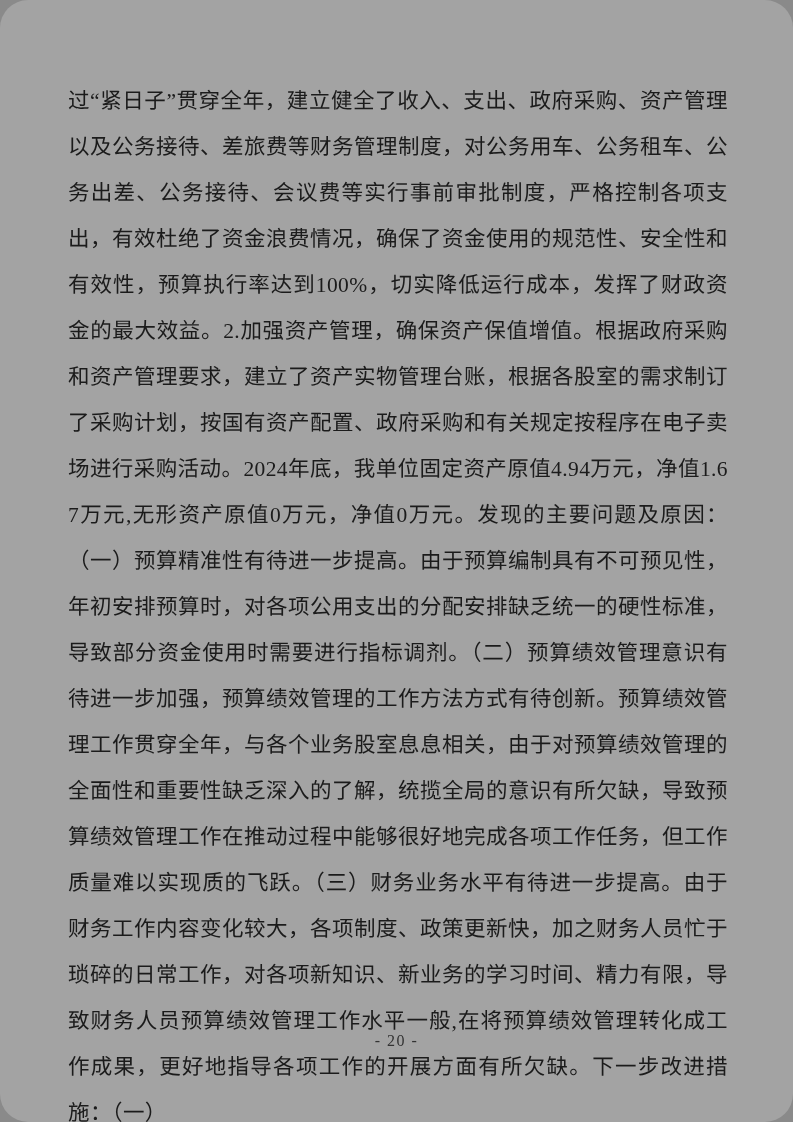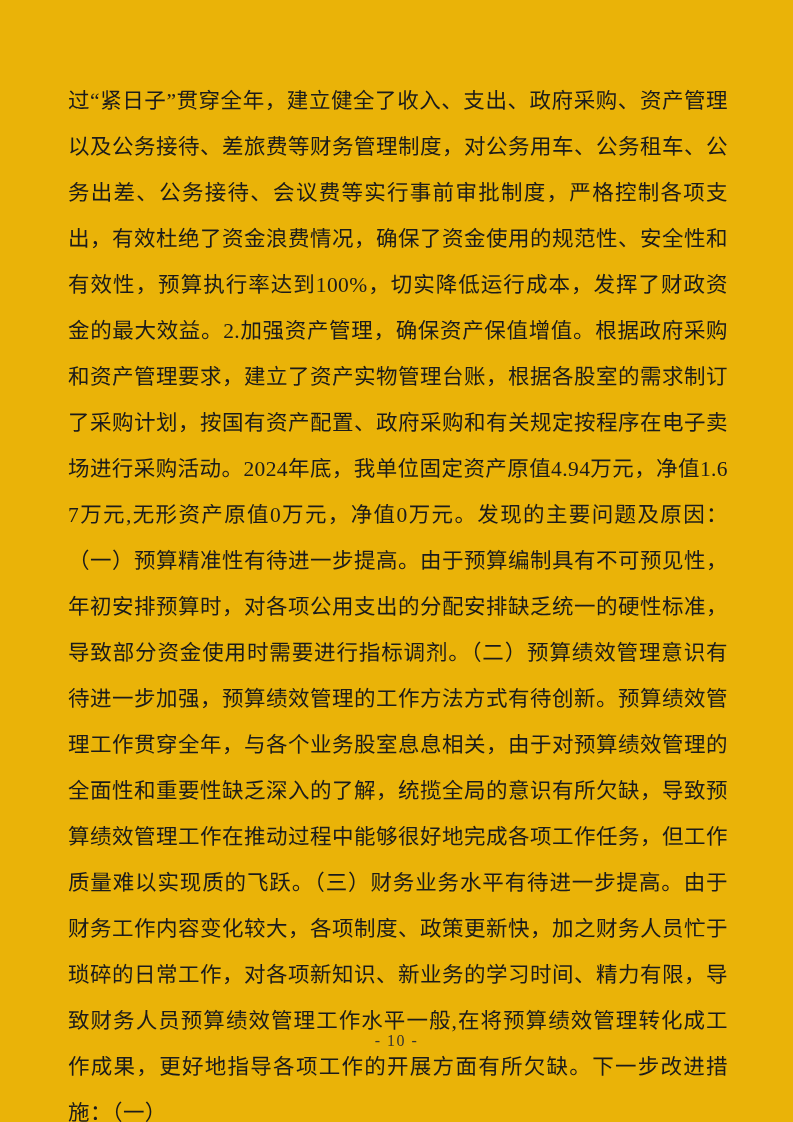--- a/index.html
+++ b/index.html
@@ -9,23 +9,24 @@
     background: #8a8a8a;
   }
   body {
     font-family: "Liberation Serif", "DejaVu Serif", serif;
   }
   .page {
     position: relative;
     width: 793px;
     height: 1122px;
     margin: 0 auto;
-    background: #eab308;
+    background: #a3a3a3;
     box-sizing: border-box;
     overflow: hidden;
+    border-radius: 28px;
   }
   .page-inner {
     position: absolute;
     left: 68px;
     top: 78px;
     width: 660px;
     height: 930px;
   }
   .doc-body {
     font-family: "Liberation Serif", "DejaVu Serif", serif;
@@ -54,15 +55,15 @@
   }
 </style>
 </head>
 <body>
 
 <div class="page">
   <div class="page-inner">
     <div class="doc-body">过“紧日子”贯穿全年，建立健全了收入、支出、政府采购、资产管理以及公务接待、差旅费等财务管理制度，对公务用车、公务租车、公务出差、公务接待、会议费等实行事前审批制度，严格控制各项支出，有效杜绝了资金浪费情况，确保了资金使用的规范性、安全性和有效性，预算执行率达到100%，切实降低运行成本，发挥了财政资金的最大效益。2.加强资产管理，确保资产保值增值。根据政府采购和资产管理要求，建立了资产实物管理台账，根据各股室的需求制订了采购计划，按国有资产配置、政府采购和有关规定按程序在电子卖场进行采购活动。2024年底，我单位固定资产原值4.94万元，净值1.67万元,无形资产原值0万元，净值0万元。发现的主要问题及原因：（一）预算精准性有待进一步提高。由于预算编制具有不可预见性，年初安排预算时，对各项公用支出的分配安排缺乏统一的硬性标准，导致部分资金使用时需要进行指标调剂。（二）预算绩效管理意识有待进一步加强，预算绩效管理的工作方法方式有待创新。预算绩效管理工作贯穿全年，与各个业务股室息息相关，由于对预算绩效管理的全面性和重要性缺乏深入的了解，统揽全局的意识有所欠缺，导致预算绩效管理工作在推动过程中能够很好地完成各项工作任务，但工作质量难以实现质的飞跃。（三）财务业务水平有待进一步提高。由于财务工作内容变化较大，各项制度、政策更新快，加之财务人员忙于琐碎的日常工作，对各项新知识、新业务的学习时间、精力有限，导致财务人员预算绩效管理工作水平一般,在将预算绩效管理转化成工作成果，更好地指导各项工作的开展方面有所欠缺。下一步改进措施：（一）</div>
   </div>
   <div class="footer">
-    <span class="page-number">- 10 -</span>
+    <span class="page-number">- 20 -</span>
   </div>
 </div>
 
 </body></html>

